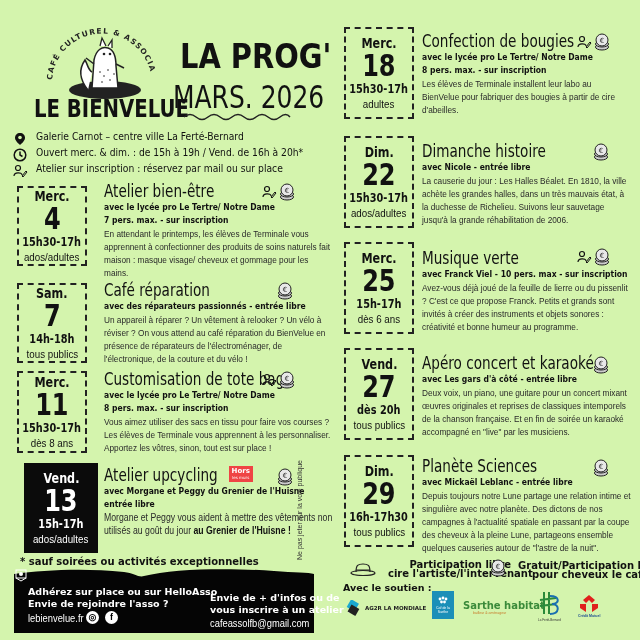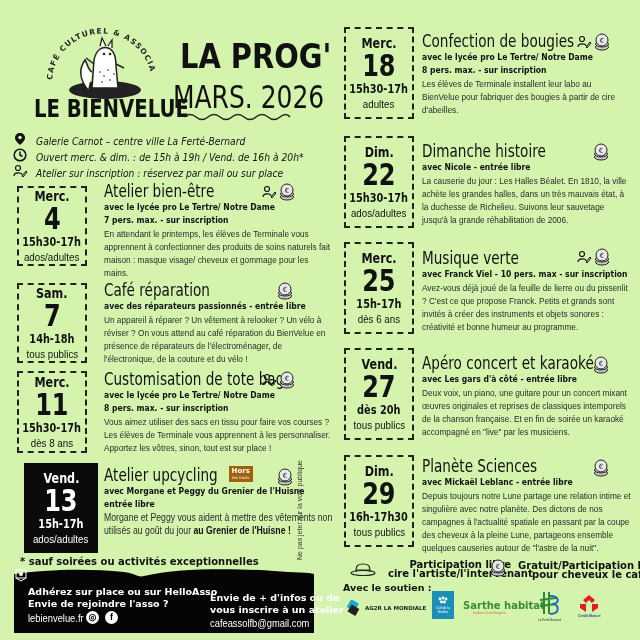--- a/index.html
+++ b/index.html
@@ -27,22 +27,22 @@
     transform: scaleX(0.85); transform-origin: left top; white-space: nowrap;
   }
   .prog-month {
     left: 173px; top: 80px; font-family: "DejaVu Sans", sans-serif;
     font-size: 32px; line-height: 34px; font-weight: normal;
     transform: scaleX(0.78); transform-origin: left top; white-space: nowrap;
   }
   .wave { left: 182px; top: 112px; }
 
   .info-line {
-    left: 12px; height: 16px; display: flex; align-items: flex-end;
-    font-size: 10.5px; white-space: nowrap; font-style: italic;
+    left: 12px; height: 16px; display: flex; align-items: flex-start;
+    font-size: 10.5px; white-space: nowrap;
   }
   .info-line .ico { width: 16px; height: 16px; margin-right: 8px; display: flex; align-items: center; justify-content: center; }
   .info-line .txt { font-family: "DejaVu Sans", sans-serif; font-size: 10px; transform: scaleX(0.92); transform-origin: left center; }
 
   
   .event { position: absolute; }
   .ticket {
     position: absolute; border: 2px dashed #222; width: 70px;
     display: flex; flex-direction: column; align-items: center; justify-content: center;
     text-align: left;
@@ -65,21 +65,21 @@
   .ev-desc {
     font-size: 9.5px; line-height: 13px; color: #2a2a2a;
     width: 265px; transform: scaleX(0.87); transform-origin: left top;
   }
   .ev-desc b { font-weight: bold; color: #111; }
 
   .ev-icons { position: absolute; display: flex; align-items: center; gap: 2px; }
   .coin-icon, .user-pen-icon { display: inline-block; }
 
   .hors-badge {
-    display: inline-block; background: #a16207; color: #fff; font-size: 7px; line-height: 7px;
+    display: inline-block; background: #ef4444; color: #fff; font-size: 7px; line-height: 7px;
     padding: 2px 3px; margin-left: 10px; vertical-align: top; text-align: center; font-weight: bold;
     font-family: "DejaVu Sans", sans-serif;
   }
   .hors-badge span { display:block; font-size: 4px; line-height: 5px; font-weight: normal; }
 
   .footnote { left: 20px; top: 556px; font-size: 10px; font-family: "DejaVu Sans", sans-serif; font-weight: bold; white-space: nowrap; }
   .vertical-note {
     left: 296px; top: 560px; font-size: 7px; color: #333;
     transform: rotate(-90deg); transform-origin: left top; white-space: nowrap;
   }

